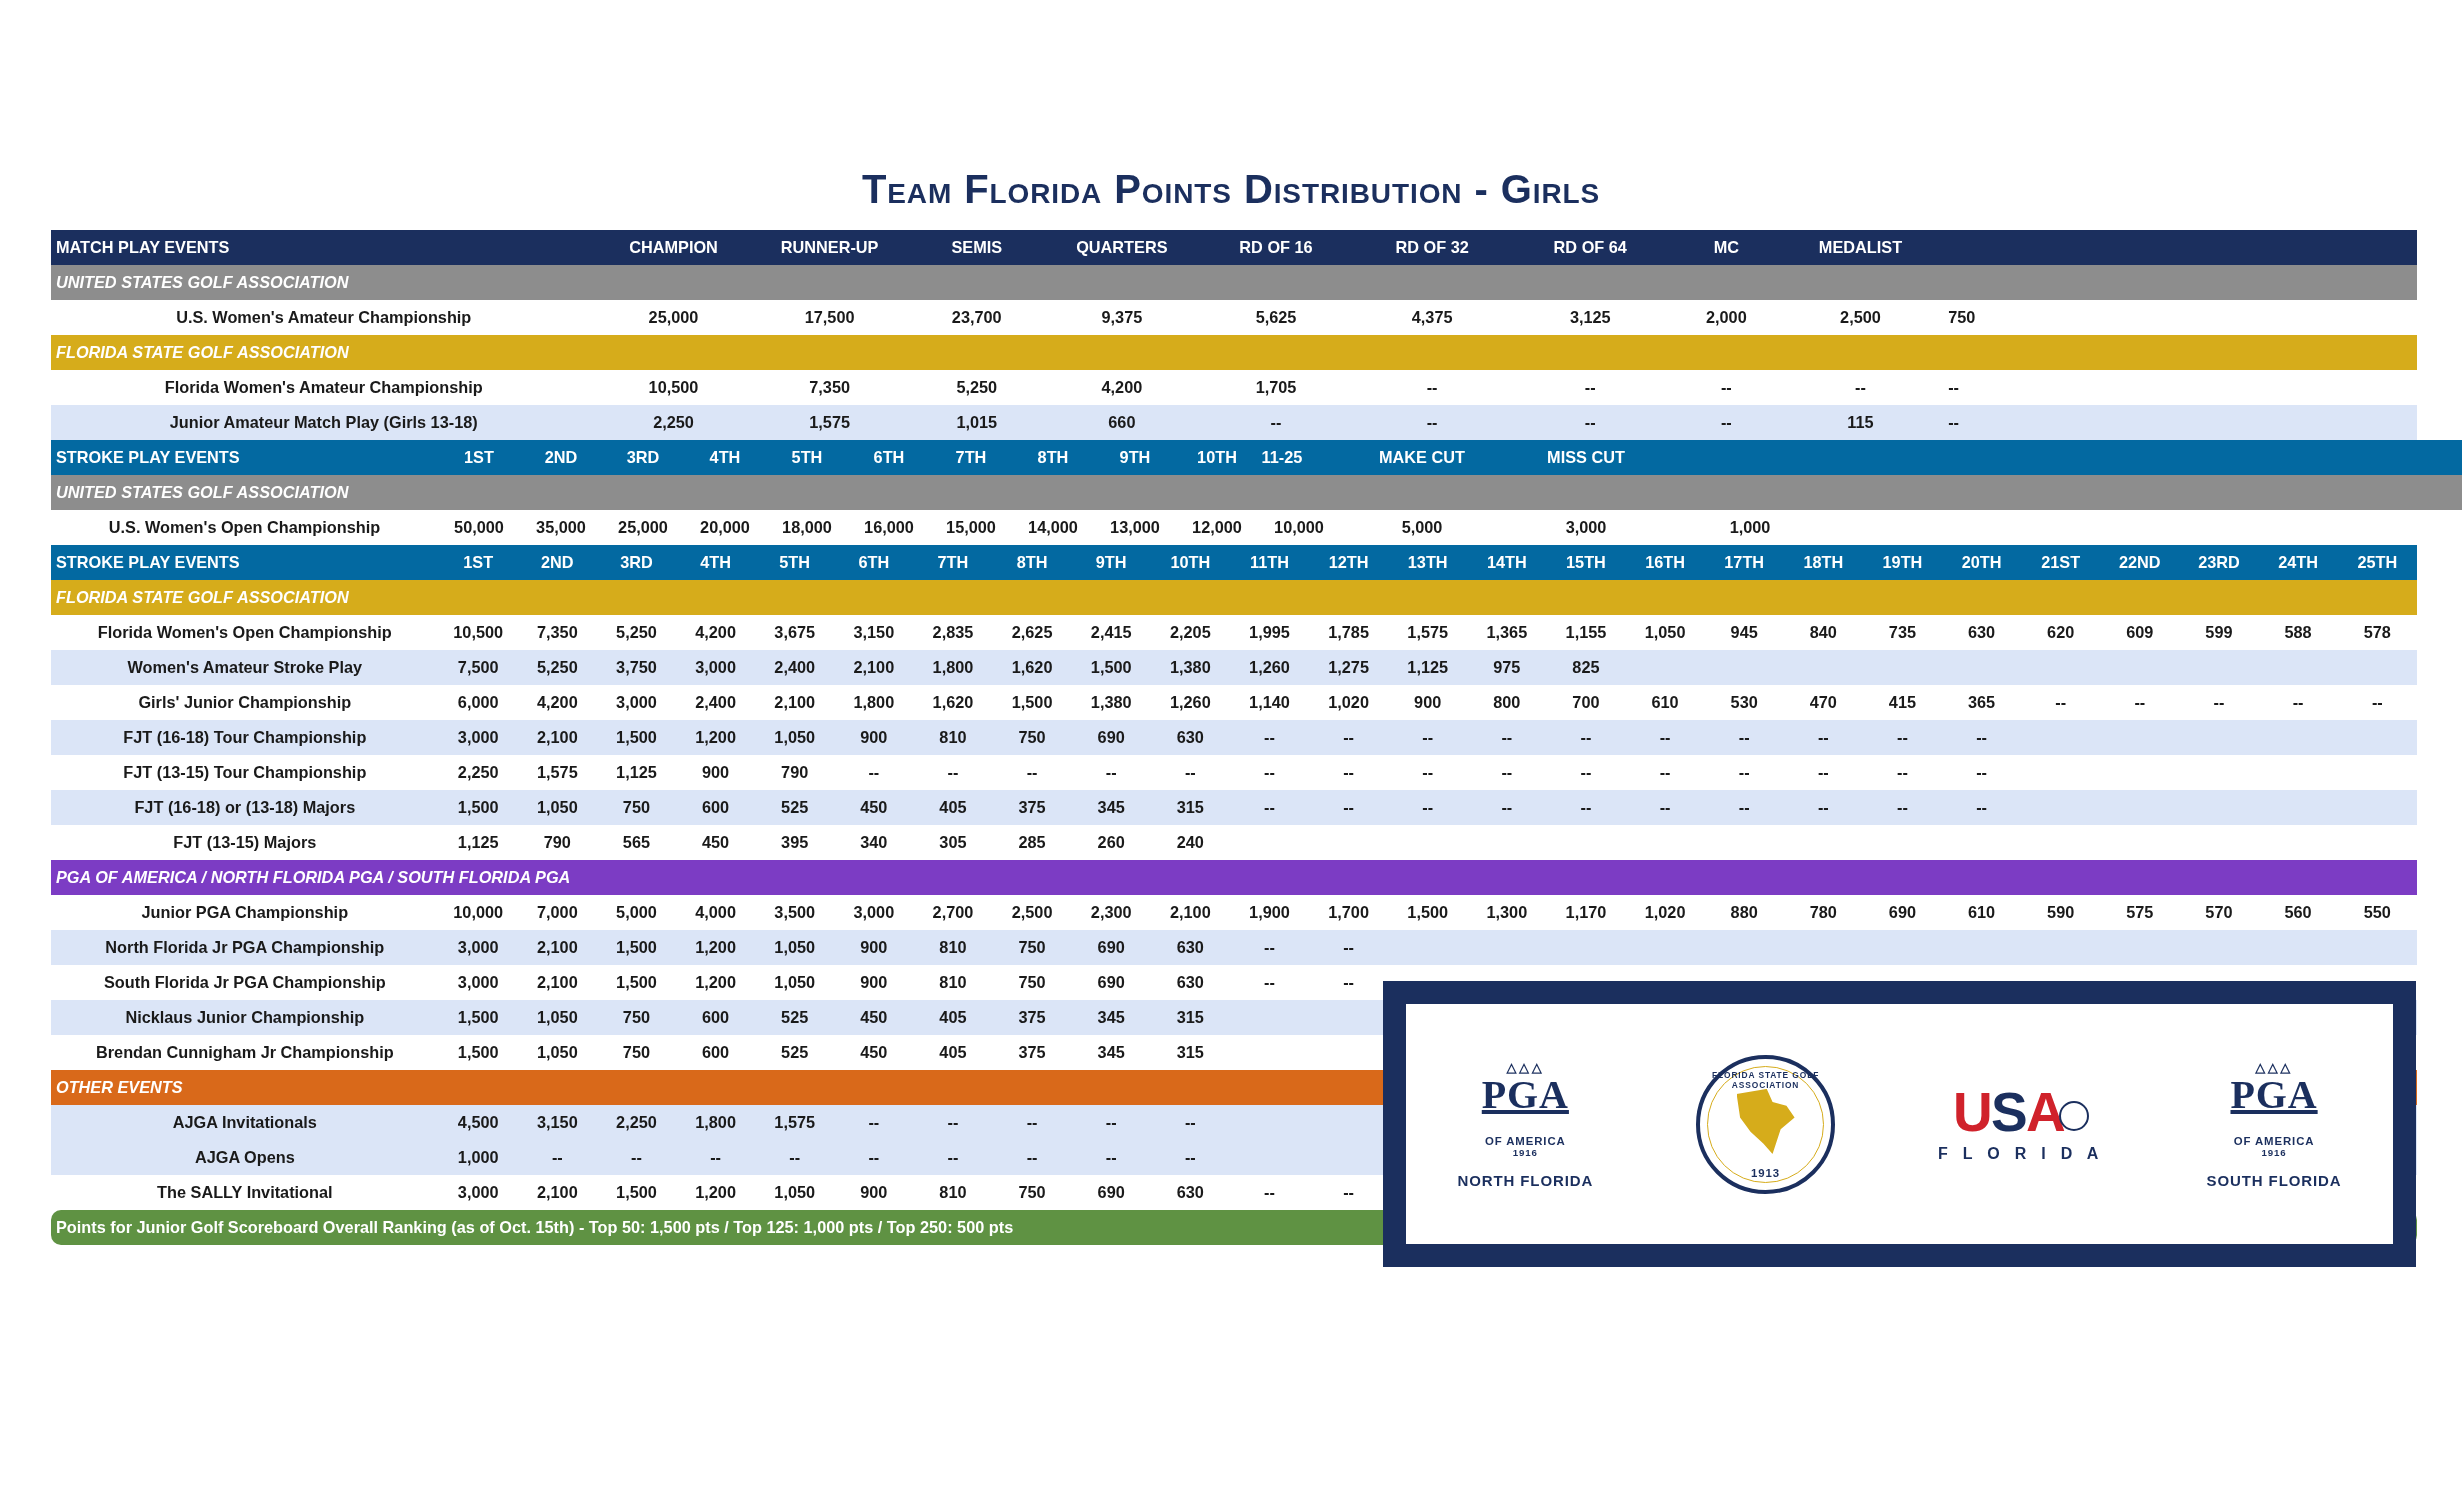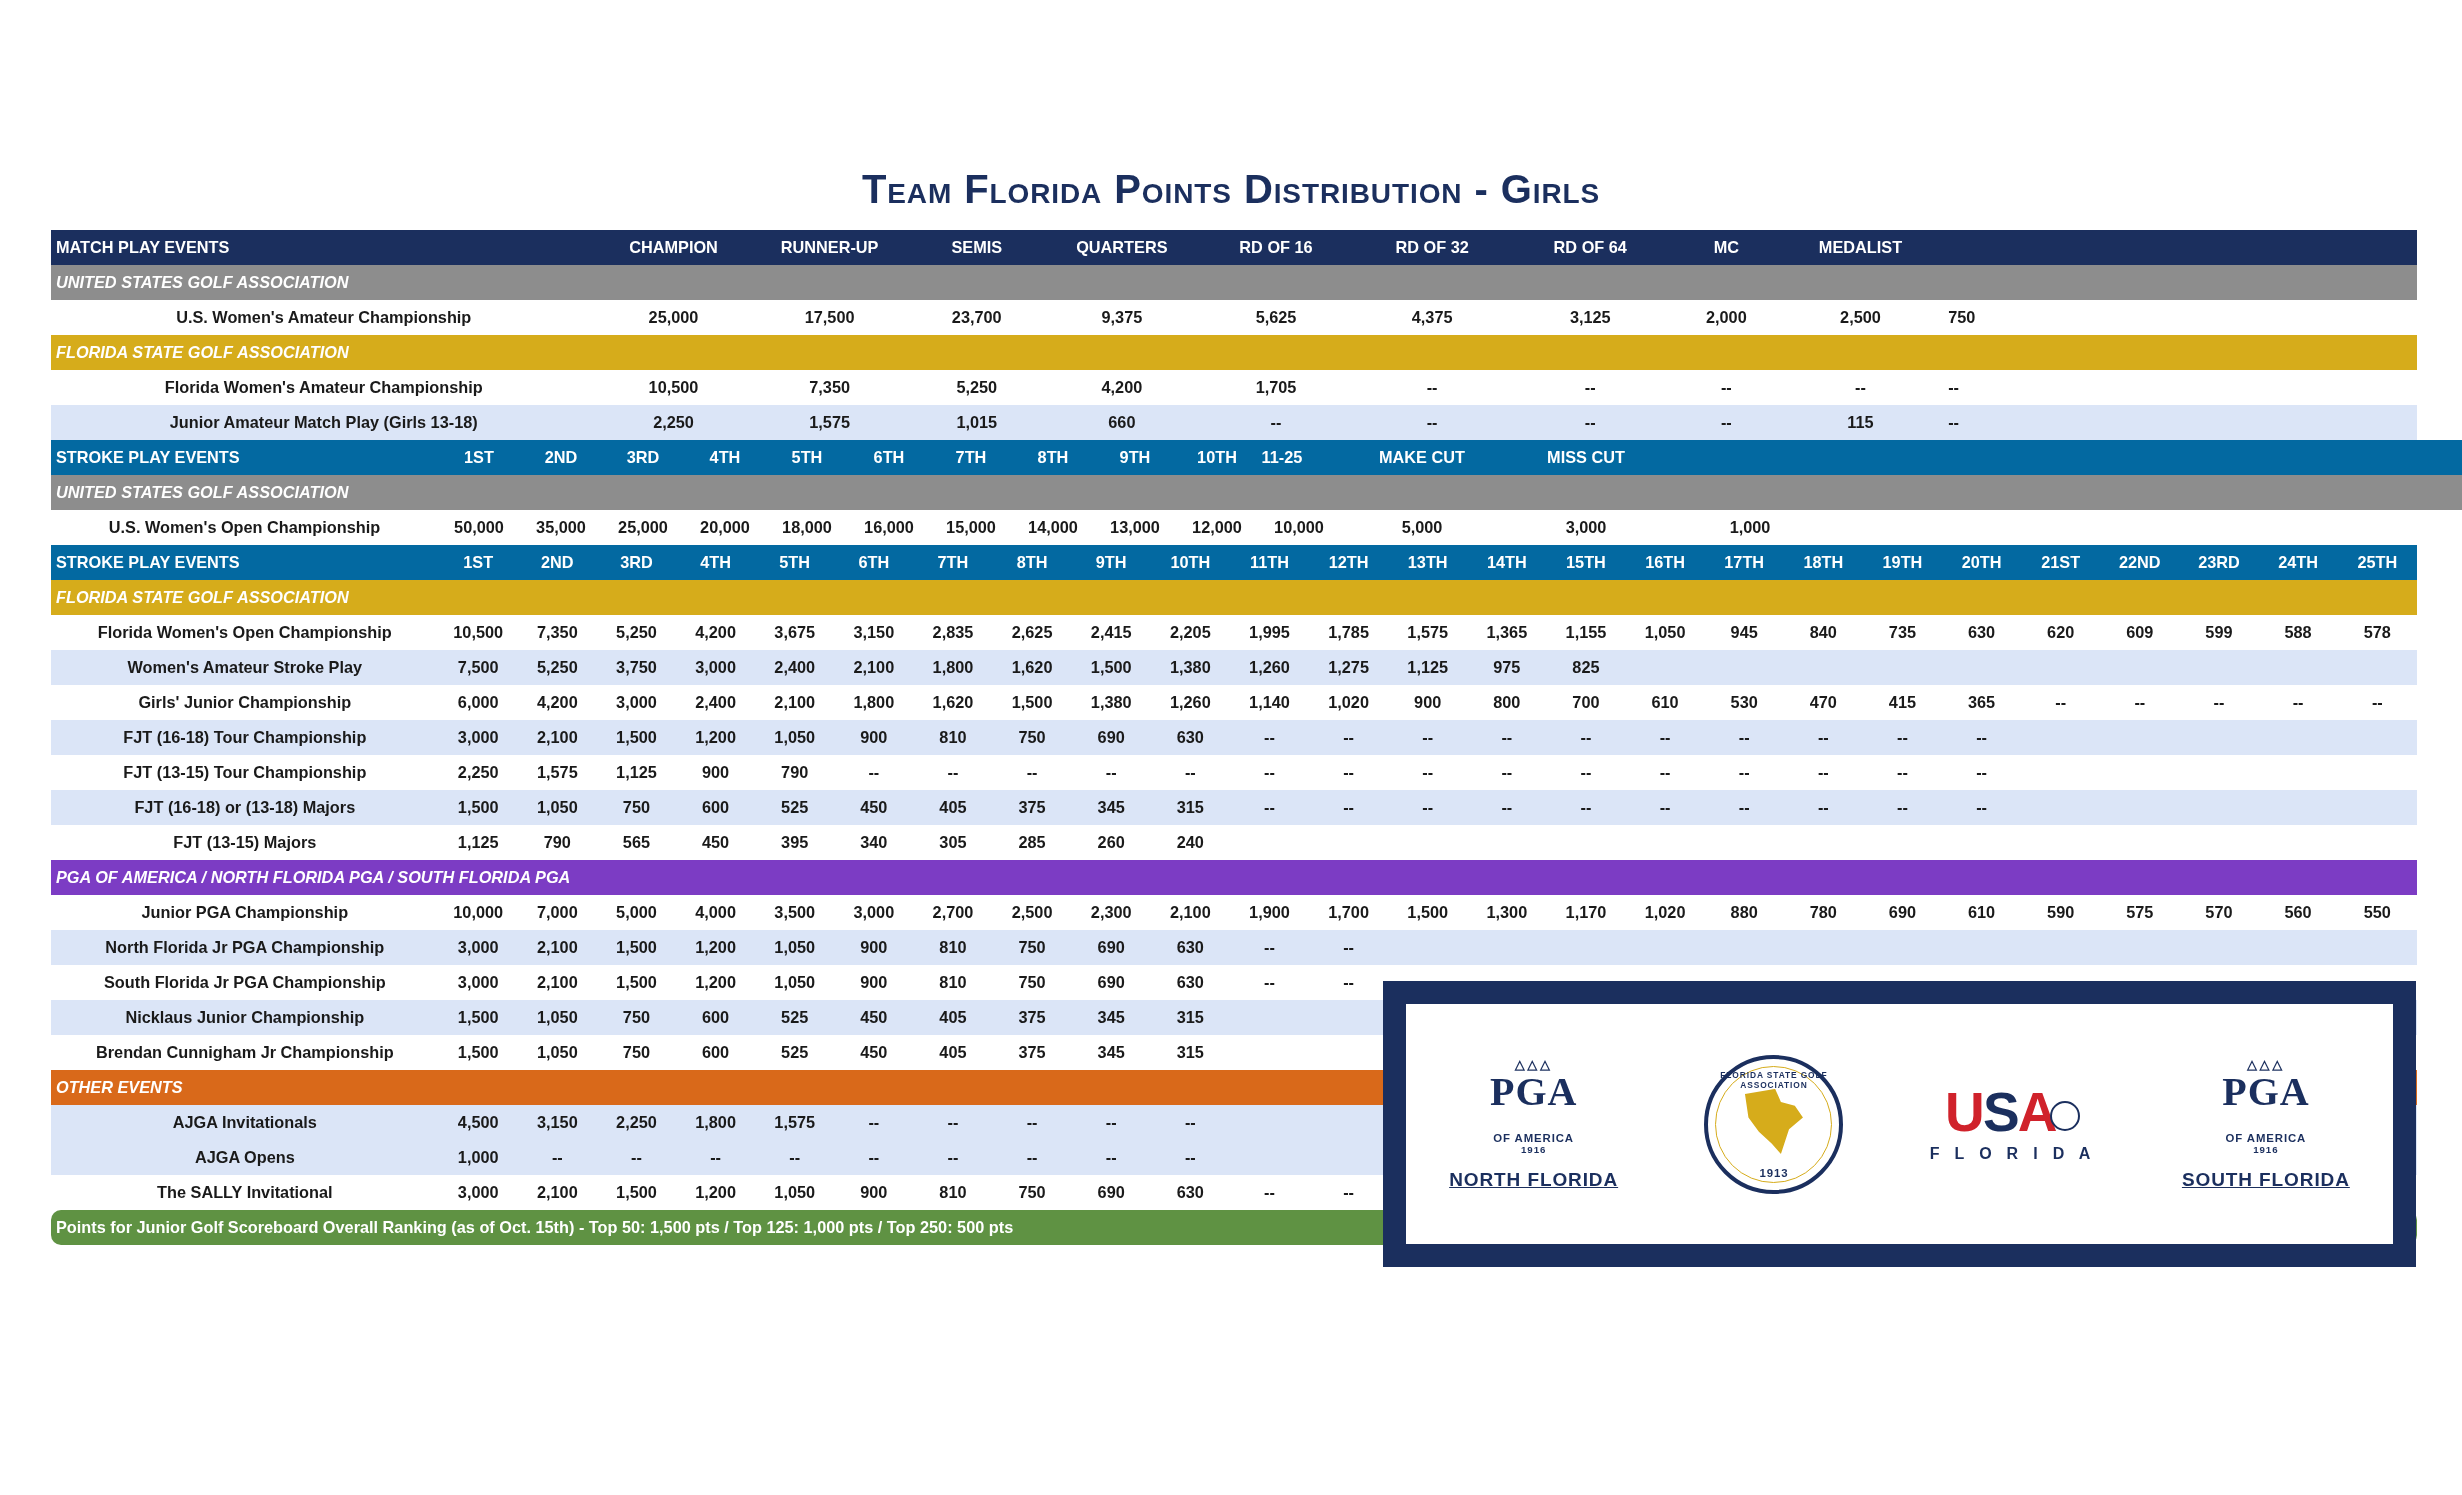--- a/index.html
+++ b/index.html
@@ -95,30 +95,31 @@
     font-weight: bold;
     color: #1b2f5e;
     letter-spacing: 0.9px;
   }
   .pga-mark {
     font-family: "Liberation Serif", serif;
     font-size: 40px;
     font-weight: bold;
     color: #1b2f5e;
     line-height: 1;
+    text-decoration: underline;
   }
   .pga-sub {
     font-size: 11.4px;
     letter-spacing: 0.9px;
     color: #1b2f5e;
     margin-top: 20px;
   }
   .pga-year { font-size: 9.7px; color: #1b2f5e; }
   .tee-icons { font-size: 13px; color: #1b2f5e; letter-spacing: 2.6px; }
-  .logo-caption { margin-top: 14px; font-size: 19px; color:#1b2f5e; letter-spacing:0.9px;text-decoration:underline;}
+  .logo-caption { margin-top: 14px; font-size: 15px; color:#1b2f5e; letter-spacing:0.9px;}
   .fsga-seal {
     width: 139px; height: 139px;
     border-radius: 50%;
     border: 4.4px solid #1b2f5e;
     background: #ffffff;
     position: relative;
     margin: 0 auto;
   }
   .fsga-seal .ring {
     position: absolute; left: 7px; top: 7px; right: 7px; bottom: 7px;

